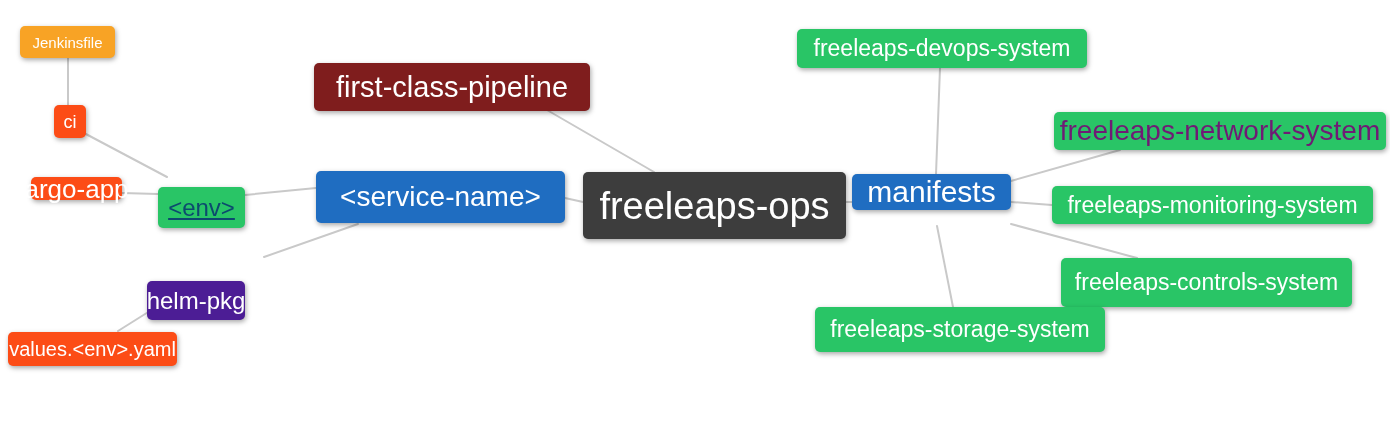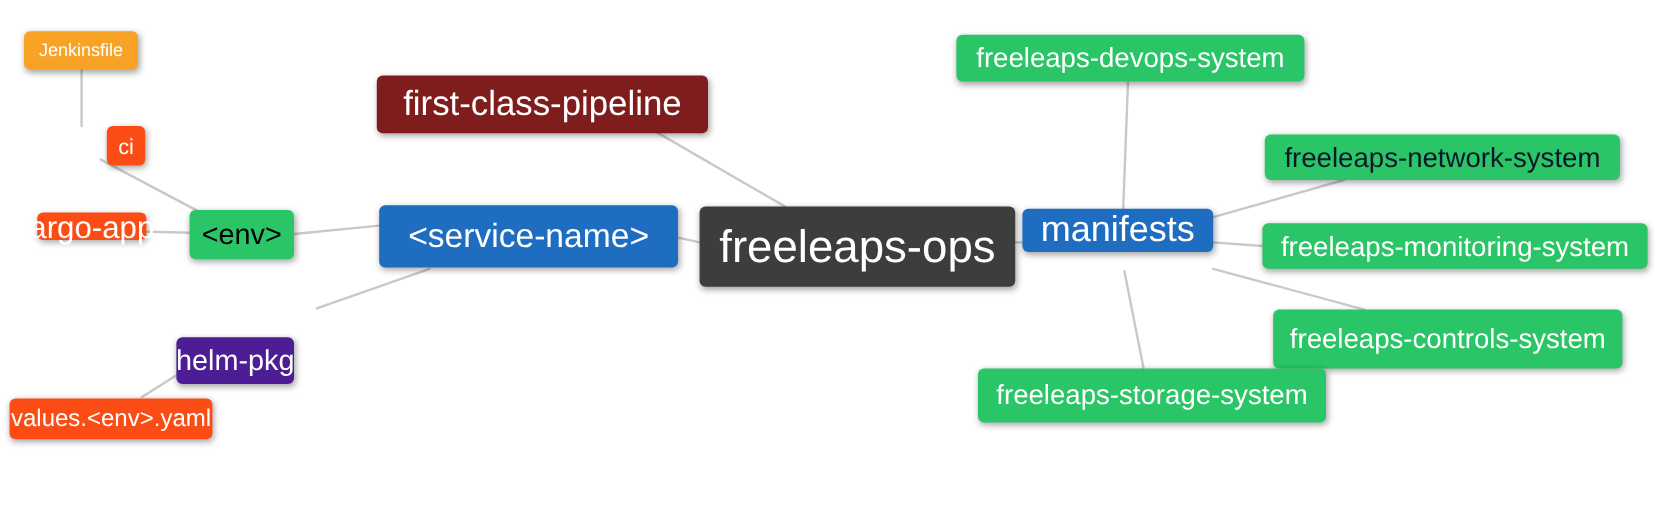--- a/index.html
+++ b/index.html
@@ -54,28 +54,28 @@
       <line x1="565" y1="198" x2="583" y2="202" stroke="#c9c9c9" stroke-width="2" stroke-linecap="round"></line>
       <line x1="846" y1="202" x2="852" y2="202" stroke="#c9c9c9" stroke-width="2" stroke-linecap="round"></line>
       <line x1="936" y1="174" x2="940" y2="68" stroke="#c9c9c9" stroke-width="2" stroke-linecap="round"></line>
       <line x1="1011" y1="181" x2="1120" y2="150" stroke="#c9c9c9" stroke-width="2" stroke-linecap="round"></line>
       <line x1="1011" y1="202" x2="1052" y2="205" stroke="#c9c9c9" stroke-width="2" stroke-linecap="round"></line>
       <line x1="1011" y1="224" x2="1137" y2="258" stroke="#c9c9c9" stroke-width="2" stroke-linecap="round"></line>
       <line x1="937" y1="226" x2="953" y2="307" stroke="#c9c9c9" stroke-width="2" stroke-linecap="round"></line>
     </svg>
   <div id="node-layer">
       <div class="node" style="left: 20px; top: 26px; width: 95px; height: 32px; font-size: 15px; background: rgb(248, 163, 37); color: rgb(255, 255, 255);">Jenkinsfile</div>
-      <div class="node" style="left: 54px; top: 105px; width: 32px; height: 33px; font-size: 18px; background: rgb(252, 76, 22); color: rgb(255, 255, 255); margin-left: 35px;">ci</div>
+      <div class="node" style="left: 54px; top: 105px; width: 32px; height: 33px; font-size: 18px; background: rgb(252, 76, 22); color: rgb(255, 255, 255);">ci</div>
       <div class="node" style="left: 31px; top: 177px; width: 91px; height: 23px; font-size: 26px; background: rgb(252, 76, 22); color: rgb(255, 255, 255);">argo-app</div>
-      <div class="node" style="left: 158px; top: 175px; width: 87px; height: 41px; font-size: 24px; background: rgb(41, 197, 102); color: #000000;">&lt;env&gt;</div>
+      <div class="node" style="left: 158px; top: 187px; width: 87px; height: 41px; font-size: 24px; background: rgb(41, 197, 102); color: #0c4a6e; text-decoration: underline;">&lt;env&gt;</div>
       <div class="node" style="left: 147px; top: 257px; width: 98px; height: 39px; font-size: 24px; background: #4c1d95; color: rgb(255, 255, 255); margin-top: 24px;">helm-pkg</div>
       <div class="node" style="left: 8px; top: 332px; width: 169px; height: 34px; font-size: 20px; background: rgb(252, 76, 22); color: rgb(255, 255, 255);">values.&lt;env&gt;.yaml</div>
       <div class="node" style="left: 314px; top: 36px; width: 276px; height: 48px; font-size: 29px; background: #7f1d1d; color: rgb(255, 255, 255); margin-top: 27px;">first-class-pipeline</div>
       <div class="node" style="left: 316px; top: 171px; width: 249px; height: 52px; font-size: 28px; background: rgb(31, 109, 193); color: rgb(255, 255, 255);">&lt;service-name&gt;</div>
       <div class="node" style="left: 583px; top: 172px; width: 263px; height: 67px; font-size: 38px; background: rgb(61, 61, 61); color: rgb(255, 255, 255);">freeleaps-ops</div>
       <div class="node" style="left: 852px; top: 174px; width: 159px; height: 36px; font-size: 30px; background: rgb(31, 109, 193); color: rgb(255, 255, 255);">manifests</div>
       <div class="node" style="left: 797px; top: 29px; width: 290px; height: 39px; font-size: 23px; background: rgb(41, 197, 102); color: rgb(255, 255, 255);">freeleaps-devops-system</div>
-      <div class="node" style="left: 1054px; top: 112px; width: 296px; height: 38px; font-size: 23px; background: rgb(41, 197, 102); color: #0f172a;">freeleaps-network-system</div>
+      <div class="node" style="left: 1054px; top: 112px; width: 332px; height: 38px; font-size: 28px; background: rgb(41, 197, 102); color: #701a75;">freeleaps-network-system</div>
       <div class="node" style="left: 1052px; top: 186px; width: 321px; height: 38px; font-size: 23px; background: rgb(41, 197, 102); color: rgb(255, 255, 255);">freeleaps-monitoring-system</div>
       <div class="node" style="left: 1061px; top: 258px; width: 291px; height: 49px; font-size: 23px; background: rgb(41, 197, 102); color: rgb(255, 255, 255);">freeleaps-controls-system</div>
       <div class="node" style="left: 815px; top: 307px; width: 290px; height: 45px; font-size: 23px; background: rgb(41, 197, 102); color: rgb(255, 255, 255);">freeleaps-storage-system</div>
     </div>
 </div>
 
 </body></html>

